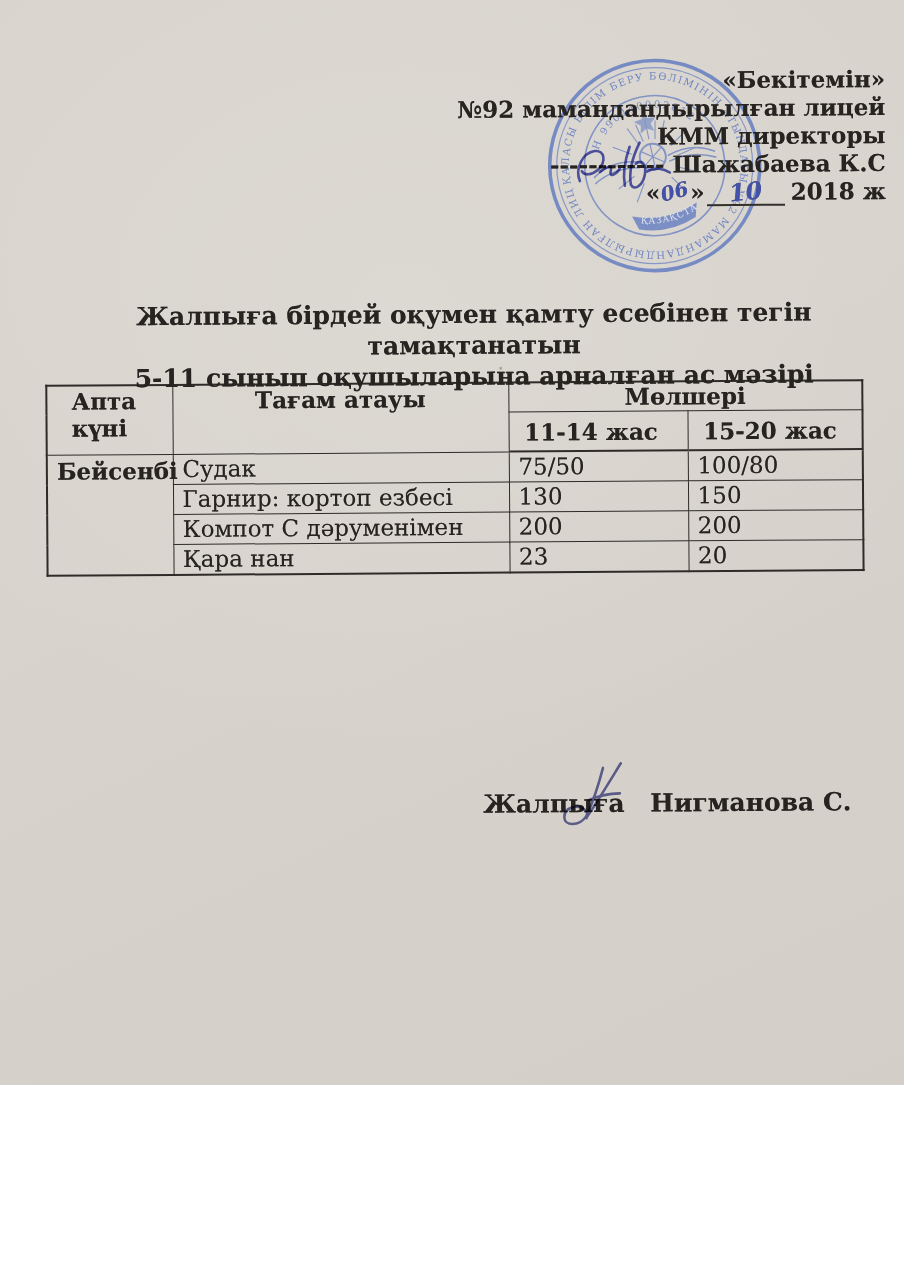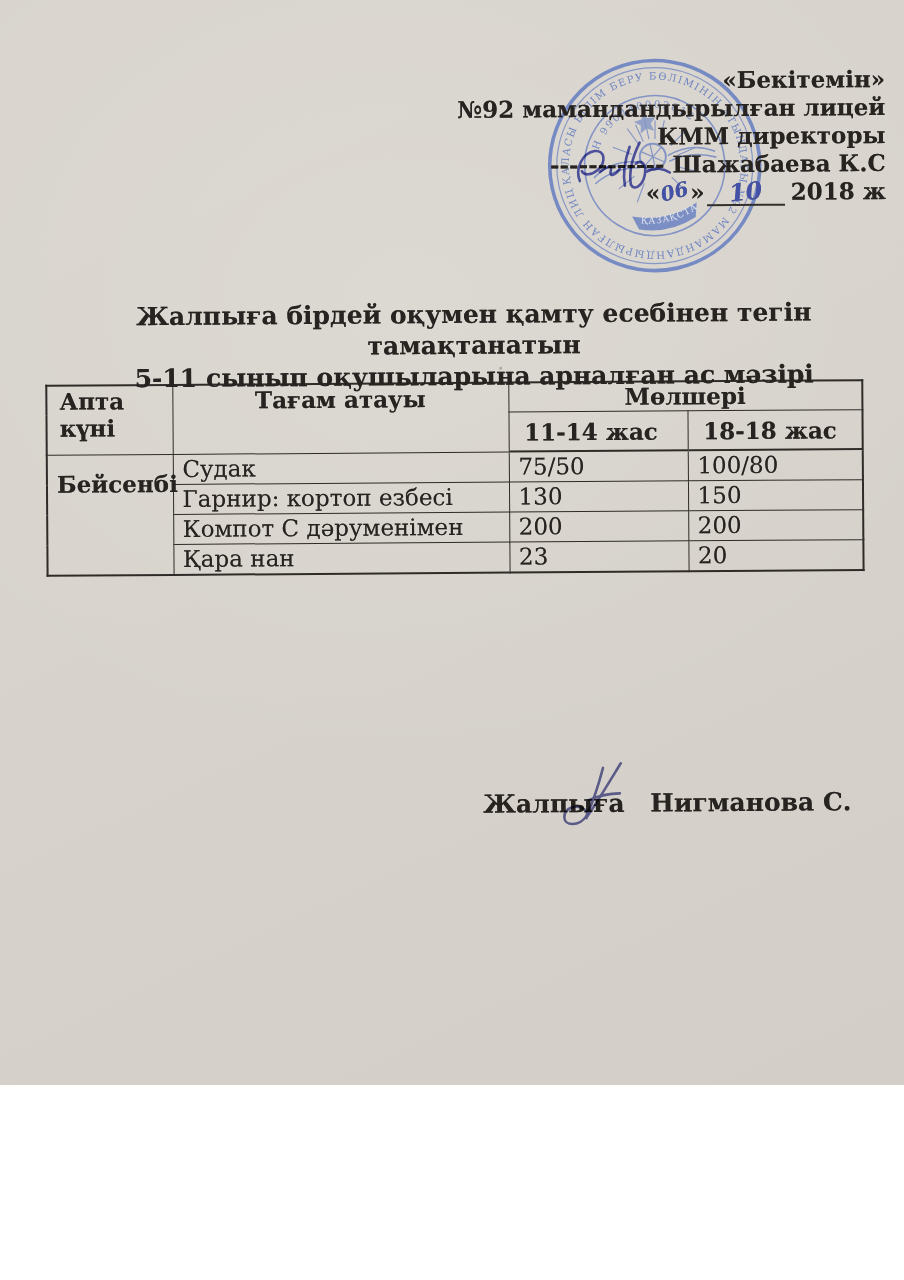--- a/index.html
+++ b/index.html
@@ -59,25 +59,25 @@
     position:absolute; left:46px; top:382px;
     border-collapse:collapse; table-layout:fixed;
     width:816px;
     font-size:23px;
   }
   table.menu, table.menu th, table.menu td { border:1.7px solid #2e2b28; }
   table.menu { border-width:2.6px; }
   table.menu thead th { font-weight:bold; }
   table.menu thead tr.h2 th { border-bottom-width:2.4px; }
   th.day-h, th.dish-h { vertical-align:top; padding-top:1px; }
-  th.day-h { text-align:left; padding-left:12px; border-bottom-width:2.4px; }
+  th.day-h { text-align:left; padding-left:24px; border-bottom-width:2.4px; }
   th.dish-h { text-align:center; border-bottom-width:2.4px; }
   th.amount-h { text-align:center; height:26px; line-height:24px; font-weight:bold; }
   tr.h2 th { text-align:left; padding-left:15px; height:36px; vertical-align:middle; }
-  td.day-cell { vertical-align:top; font-weight:bold; padding-left:9px; padding-top:15px; }
+  td.day-cell { vertical-align:top; font-weight:bold; padding-left:9px; padding-top:2px; }
   td.dish-cell, td.num-cell { padding-left:9px; height:27px; line-height:25px; vertical-align:middle; }
 
   
   .nurse-label { position:absolute; left:481px; top:790px; font-size:25px; font-weight:bold; }
   .nurse-name  { position:absolute; left:648px; top:790px; font-size:25px; font-weight:bold; }
   .sig-nurse   { position:absolute; left:552px; top:760px; width:78px; height:78px; mix-blend-mode:multiply; }
 
   .page-num { position:absolute; left:794px; top:1170px; font-size:23px; letter-spacing:1px; }
 
   .speck { position:absolute; border-radius:50%; background:rgba(80,76,70,0.35); }
@@ -152,21 +152,21 @@
           <col style="width:175px">
         </colgroup>
       <thead>
         <tr class="h1">
           <th class="day-h" rowspan="2">Апта күні</th>
           <th class="dish-h" rowspan="2">Тағам атауы</th>
           <th class="amount-h" colspan="2">Мөлшері</th>
         </tr>
         <tr class="h2">
           <th>11-14 жас</th>
-          <th>18-18 жас</th>
+          <th>15-20 жас</th>
         </tr>
       </thead>
       <tbody>
         <tr>
           <td class="day-cell" rowspan="4">Бейсенбі</td>
           <td class="dish-cell">Судак</td>
           <td class="num-cell">75/50</td>
           <td class="num-cell">100/80</td>
         </tr>
         <tr>

